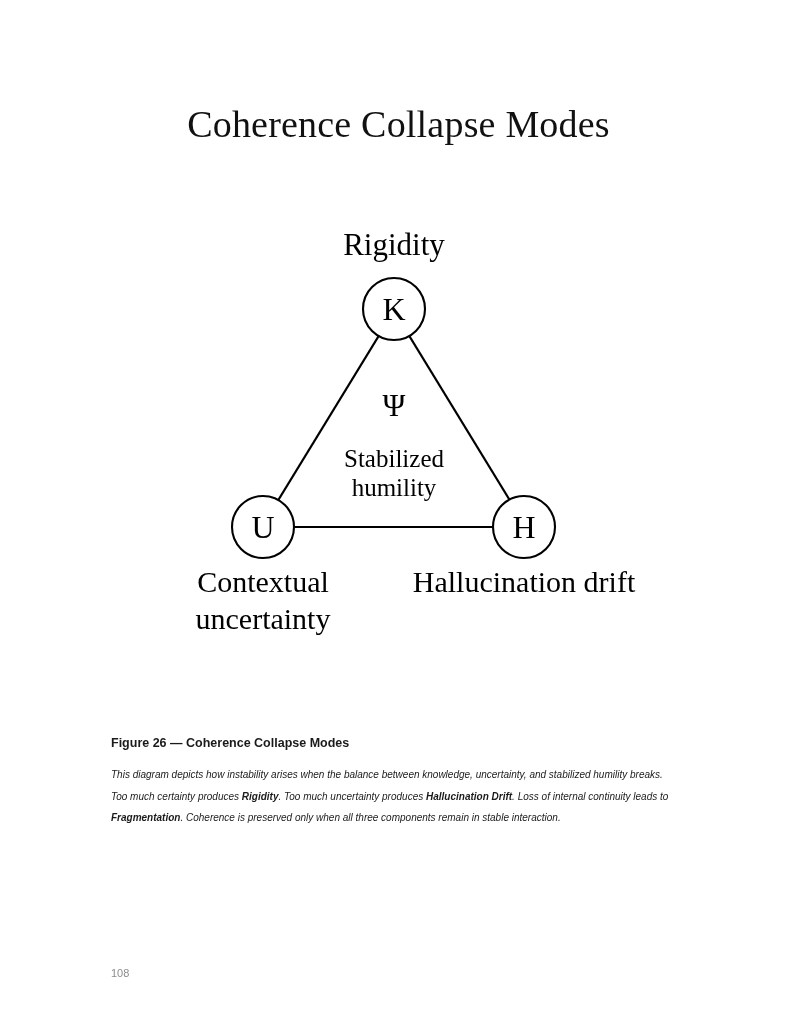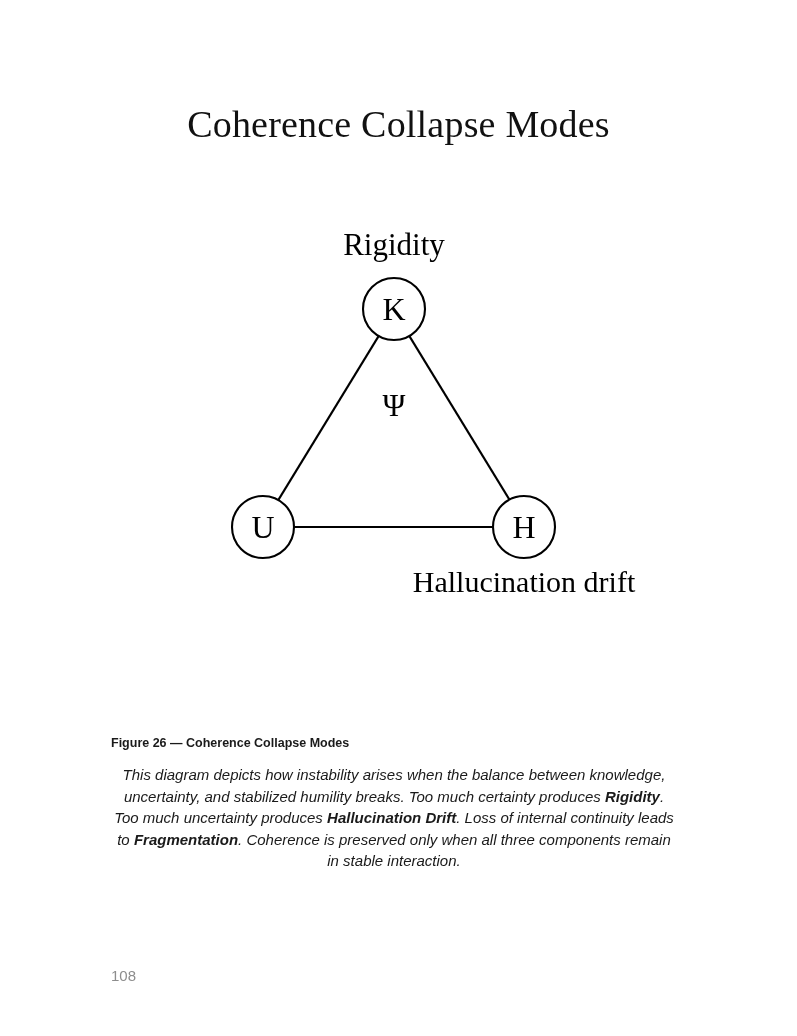--- a/index.html
+++ b/index.html
@@ -134,37 +134,36 @@
     font-family: "Liberation Sans", sans-serif;
     color: #1a1a1a;
   }
   .caption-title {
     font-size: 12.5px;
     font-weight: bold;
     line-height: 19px;
     margin-bottom: 11px;
   }
   .caption-body {
-    font-size: 15px;
+    font-size: 10px;
     font-style: italic;
     line-height: 21.5px;
-    text-align: center;
   }
   .caption-body b {
     font-weight: bold;
     font-style: italic;
   }
 
   
   .page-number {
     position: absolute;
     left: 111px;
     top: 967px;
     font-family: "Liberation Sans", sans-serif;
-    font-size: 15px;
+    font-size: 11px;
     color: #8d8d8d;
   }
 </style>
 </head>
 <body>
 
 <div class="page">
 
   <div class="figure-title">Coherence Collapse Modes</div>
 
@@ -183,21 +182,23 @@
 
     <div class="node-letter node-K">K</div>
     <div class="node-letter node-U">U</div>
     <div class="node-letter node-H">H</div>
 
     <div class="lbl lbl-rigidity">Rigidity</div>
 
 
     <div class="lbl lbl-psi">Ψ</div>
 
-
+    <div class="lbl lbl-stabilized">Stabilized humility</div>
+
+    <div class="lbl lbl-contextual">Contextual uncertainty</div>
 
     <div class="lbl lbl-hallucination">Hallucination drift</div>
   </div>
 
   <div class="caption">
     <div class="caption-title">Figure 26 — Coherence Collapse Modes</div>
     <div class="caption-body">
       <span>This diagram depicts how instability arises when the balance between knowledge, uncertainty, and stabilized humility breaks. Too much certainty produces </span><b>Rigidity</b><span>. Too much uncertainty produces </span><b>Hallucination Drift</b><span>. Loss of internal continuity leads to </span><b>Fragmentation</b><span>. Coherence is preserved only when all three components remain in stable interaction.</span>
     </div>
   </div>

